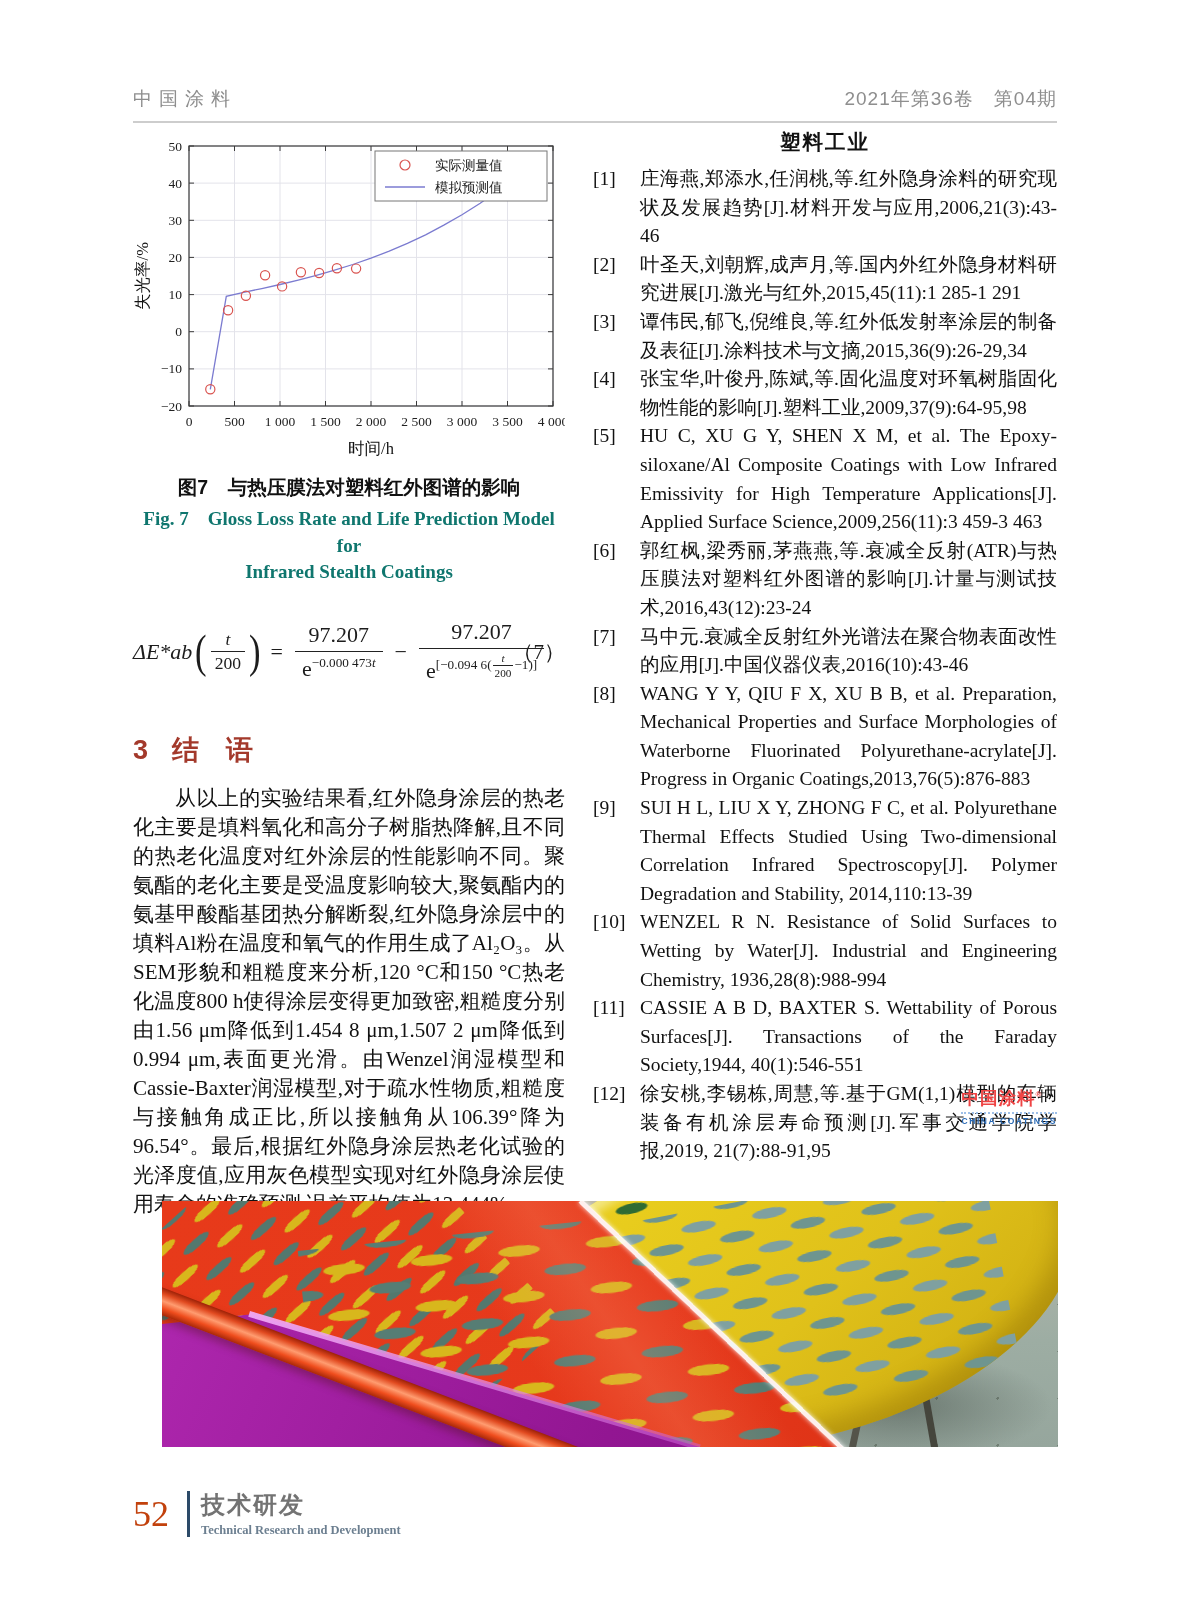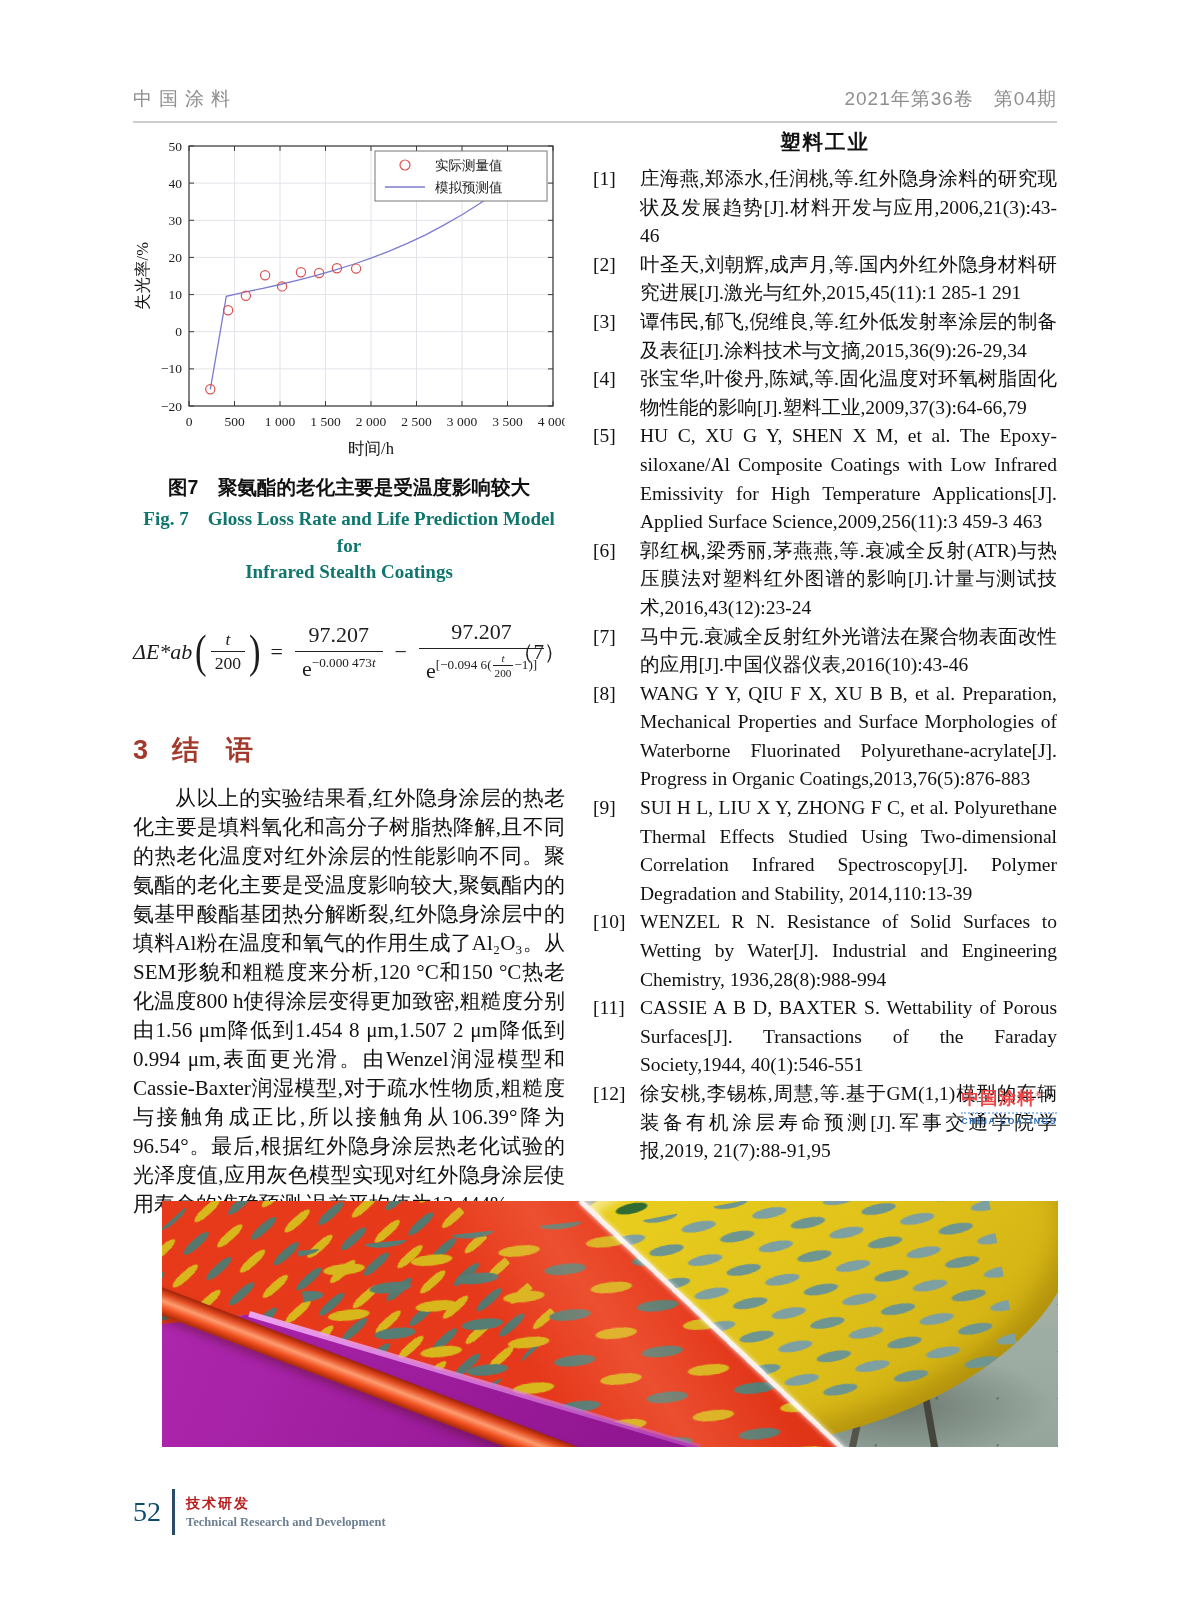--- a/index.html
+++ b/index.html
@@ -95,24 +95,24 @@
   .ph-purple{inset:0;clip-path:polygon(0 50%,10% 46%,60% 100%,0 100%);
              background:linear-gradient(115deg,#B028B0 0%,#921692 55%,#7E0F84 100%);}
   .ph-purple-edge{left:88px;top:110px;width:470px;height:6px;transform-origin:0 0;transform:rotate(16.5deg);
              background:linear-gradient(90deg,rgba(240,170,245,.95),rgba(200,90,210,.55));}
   .ph-tube{left:-24px;top:78px;width:680px;height:26px;border-radius:13px;transform-origin:0 50%;transform:rotate(21deg);
            background:linear-gradient(180deg,#9E2207 0%,#E14A20 22%,#FF9C70 48%,#EF4D1D 75%,#A82808 100%);
            box-shadow:0 5px 8px rgba(70,15,5,.35);}
 
   
   .ftr{position:absolute;left:133px;top:1489px;display:flex;align-items:center;}
-  .pageno{font-size:28px;color:#0c4a6e;margin-right:11px;}
+  .pageno{font-size:36px;color:#c2410c;margin-right:18px;}
   .ftr-bar{width:3px;height:46px;background:#2C4A68;margin-right:11px;}
   .ftr-zh{display:block;font-family:"Liberation Sans","DejaVu Sans",sans-serif;
-          font-size:14px;font-weight:bold;color:#b91c1c;letter-spacing:2px;}
+          font-size:24px;font-weight:bold;color:#737373;letter-spacing:2px;}
   .ftr-en{display:block;font-size:12.5px;font-weight:bold;color:#6C7F90;margin-top:2px;}
 </style>
 </head>
 <body>
 
 <div class="page">
 
   <header class="hdr">
     <span class="hdr-left">中国涂料</span>
     <span class="hdr-right">2021年第36卷　第04期</span>
@@ -202,21 +202,21 @@
           <circle cx="203.9" cy="132.2" r="4.6" fill="none" stroke="#D9534F" stroke-width="1.2"></circle>
           <circle cx="223.1" cy="132.6" r="4.6" fill="none" stroke="#D9534F" stroke-width="1.2"></circle>
           <rect x="242" y="15" width="172" height="50" fill="#fff" stroke="#777"></rect>
           <circle cx="272" cy="29" r="5" fill="none" stroke="#D9534F" stroke-width="1.2"></circle>
           <text x="302" y="34" font-size="13.5" fill="#222">实际测量值</text>
           <line x1="252" y1="51" x2="292" y2="51" stroke="#7B7BD0" stroke-width="1.3"></line>
           <text x="302" y="56" font-size="13.5" fill="#222">模拟预测值</text>
         </svg></div>
 
     <div class="figcap">
-      <div class="cap-zh">图7　聚氨酯的老化主要是受温度影响较大</div>
+      <div class="cap-zh">图7　与热压膜法对塑料红外图谱的影响</div>
       <div class="cap-en">
         <span>Fig. 7　Gloss Loss Rate and Life Prediction Model for</span><br>
         <span>Infrared Stealth Coatings</span>
       </div>
     </div>
 
     <div class="equation">
       <span class="eq-body">
         <span class="eq-lhs">ΔE*ab</span>
           <span class="paren">(</span>
@@ -260,21 +260,21 @@
         <li>
           <span class="ref-num">[2]</span>
           <span class="ref-txt">叶圣天,刘朝辉,成声月,等.国内外红外隐身材料研究进展[J].激光与红外,2015,45(11):1 285-1 291</span>
         </li>
         <li>
           <span class="ref-num">[3]</span>
           <span class="ref-txt">谭伟民,郁飞,倪维良,等.红外低发射率涂层的制备及表征[J].涂料技术与文摘,2015,36(9):26-29,34</span>
         </li>
         <li>
           <span class="ref-num">[4]</span>
-          <span class="ref-txt">张宝华,叶俊丹,陈斌,等.固化温度对环氧树脂固化物性能的影响[J].塑料工业,2009,37(3):64-66,79</span>
+          <span class="ref-txt">张宝华,叶俊丹,陈斌,等.固化温度对环氧树脂固化物性能的影响[J].塑料工业,2009,37(9):64-95,98</span>
         </li>
         <li>
           <span class="ref-num">[5]</span>
           <span class="ref-txt">HU C, XU G Y, SHEN X M, et al. The Epoxy-siloxane/Al Composite Coatings with Low Infrared Emissivity for High Temperature Applications[J]. Applied Surface Science,2009,256(11):3 459-3 463</span>
         </li>
         <li>
           <span class="ref-num">[6]</span>
           <span class="ref-txt">郭红枫,梁秀丽,茅燕燕,等.衰减全反射(ATR)与热压膜法对塑料红外图谱的影响[J].计量与测试技术,2016,43(12):23-24</span>
         </li>
         <li>

